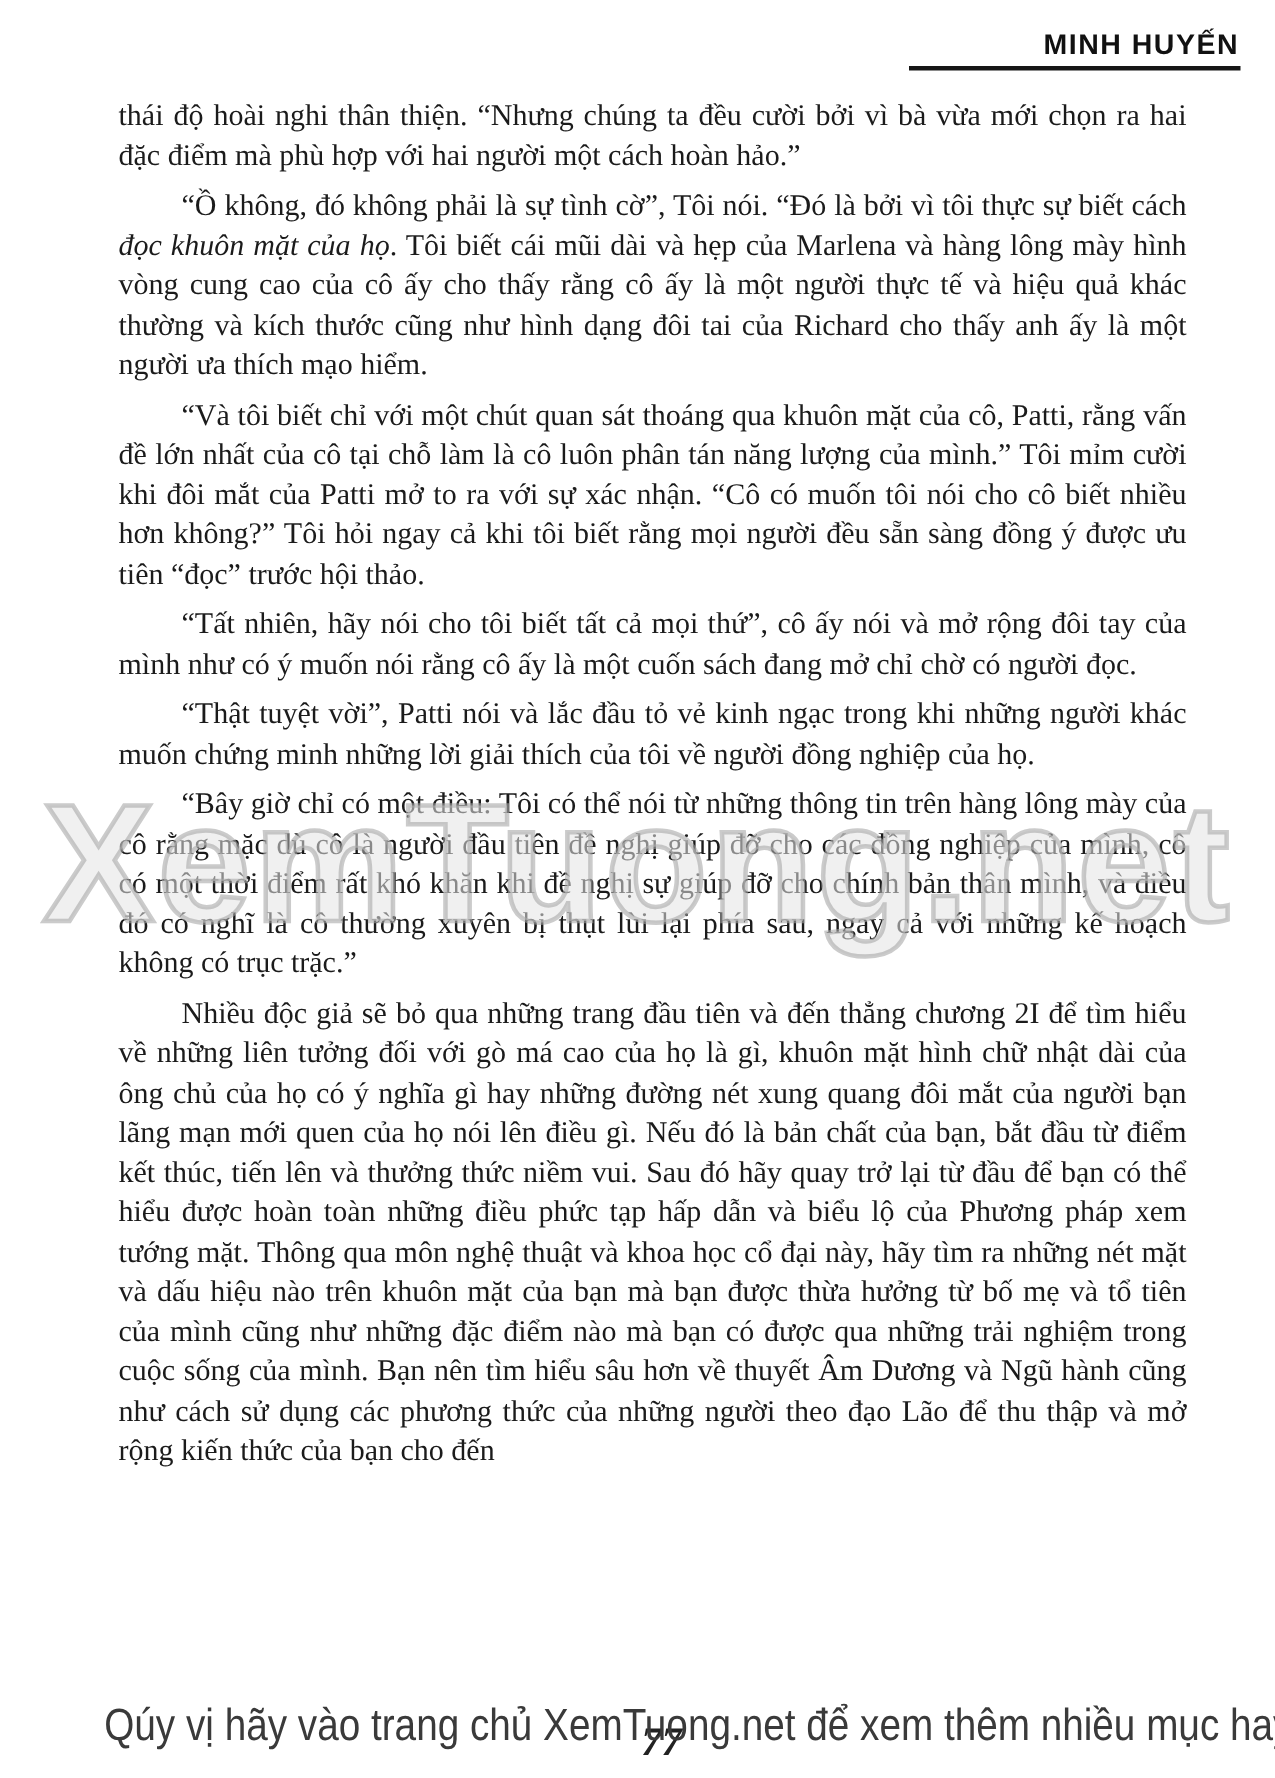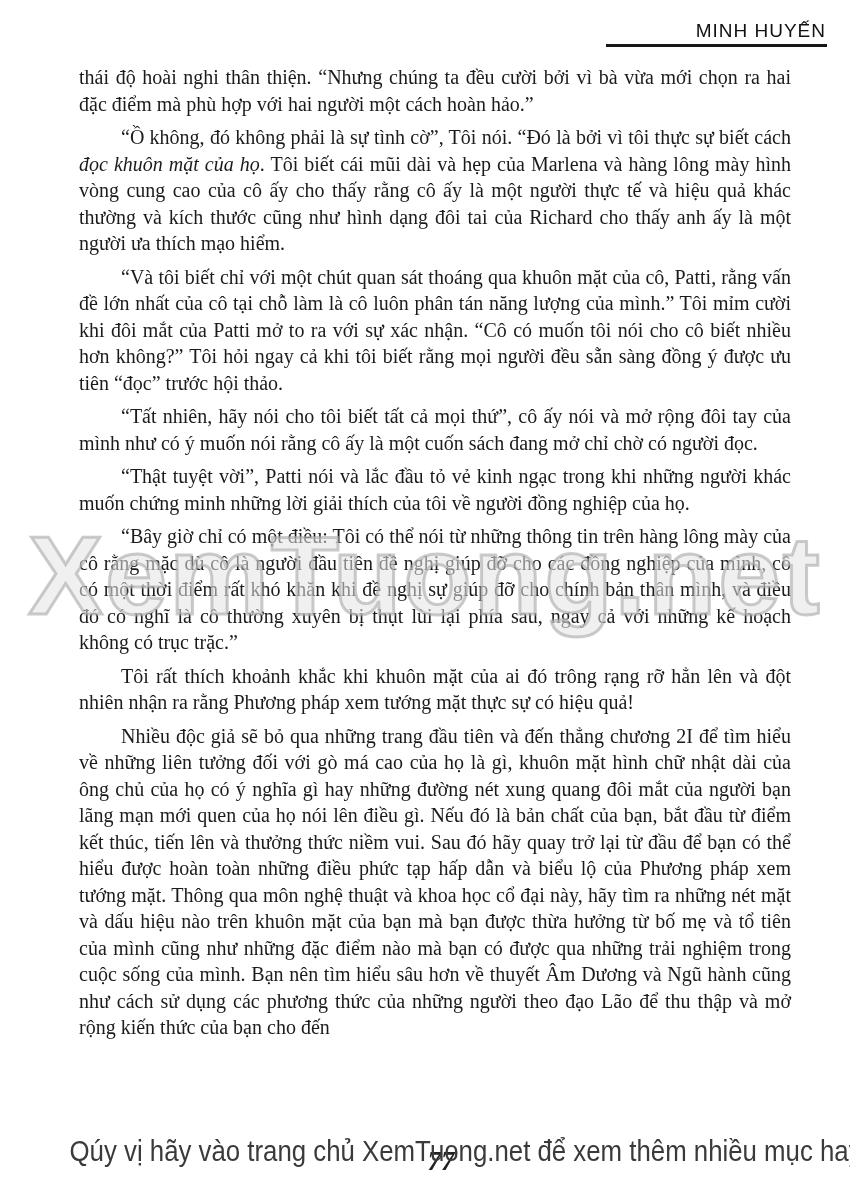--- a/index.html
+++ b/index.html
@@ -10,21 +10,21 @@
     background: #ffffff;
     overflow: hidden;
     font-family: "Liberation Serif", serif;
   }
   
   .author {
     position: absolute;
     top: 20px;
     right: 24px;
     font-family: "Liberation Sans", sans-serif;
-    font-weight: normal;
+    font-weight: bold;
     font-size: 19px;
     letter-spacing: 1px;
     color: #111111;
     white-space: nowrap;
   }
   .author-underline {
     position: absolute;
     top: 44px;
     left: 606px;
     width: 221px;
@@ -104,21 +104,20 @@
   <div class="author">MINH HUYẾN</div>
   <div class="author-underline"></div>
 
   <div class="body-text">
       <p><span>thái độ hoài nghi thân thiện. “Nhưng chúng ta đều cười bởi vì bà vừa mới chọn ra hai đặc điểm mà phù hợp với hai người một cách hoàn hảo.”</span></p>
       <p class="indent"><span>“Ồ không, đó không phải là sự tình cờ”, Tôi nói. “Đó là bởi vì tôi thực sự biết cách </span><em>đọc khuôn mặt của họ</em><span>. Tôi biết cái mũi dài và hẹp của Marlena và hàng lông mày hình vòng cung cao của cô ấy cho thấy rằng cô ấy là một người thực tế và hiệu quả khác thường và kích thước cũng như hình dạng đôi tai của Richard cho thấy anh ấy là một người ưa thích mạo hiểm.</span></p>
       <p class="indent"><span>“Và tôi biết chỉ với một chút quan sát thoáng qua khuôn mặt của cô, Patti, rằng vấn đề lớn nhất của cô tại chỗ làm là cô luôn phân tán năng lượng của mình.” Tôi mỉm cười khi đôi mắt của Patti mở to ra với sự xác nhận. “Cô có muốn tôi nói cho cô biết nhiều hơn không?” Tôi hỏi ngay cả khi tôi biết rằng mọi người đều sẵn sàng đồng ý được ưu tiên “đọc” trước hội thảo.</span></p>
       <p class="indent"><span>“Tất nhiên, hãy nói cho tôi biết tất cả mọi thứ”, cô ấy nói và mở rộng đôi tay của mình như có ý muốn nói rằng cô ấy là một cuốn sách đang mở chỉ chờ có người đọc.</span></p>
       <p class="indent"><span>“Thật tuyệt vời”, Patti nói và lắc đầu tỏ vẻ kinh ngạc trong khi những người khác muốn chứng minh những lời giải thích của tôi về người đồng nghiệp của họ.</span></p>
       <p class="indent"><span>“Bây giờ chỉ có một điều: Tôi có thể nói từ những thông tin trên hàng lông mày của cô rằng mặc dù cô là người đầu tiên đề nghị giúp đỡ cho các đồng nghiệp của mình, cô có một thời điểm rất khó khăn khi đề nghị sự giúp đỡ cho chính bản thân mình, và điều đó có nghĩ là cô thường xuyên bị thụt lùi lại phía sau, ngay cả với những kế hoạch không có trục trặc.”</span></p>
-      <p class="indent"><span>Tôi rất thích khoảnh khắc khi khuôn mặt của ai đó trông rạng rỡ hẳn lên và đột nhiên nhận ra rằng Phương pháp xem tướng mặt thực sự có hiệu quả!</span></p>
       <p class="indent"><span>Nhiều độc giả sẽ bỏ qua những trang đầu tiên và đến thẳng chương 2I để tìm hiểu về những liên tưởng đối với gò má cao của họ là gì, khuôn mặt hình chữ nhật dài của ông chủ của họ có ý nghĩa gì hay những đường nét xung quang đôi mắt của người bạn lãng mạn mới quen của họ nói lên điều gì. Nếu đó là bản chất của bạn, bắt đầu từ điểm kết thúc, tiến lên và thưởng thức niềm vui. Sau đó hãy quay trở lại từ đầu để bạn có thể hiểu được hoàn toàn những điều phức tạp hấp dẫn và biểu lộ của Phương pháp xem tướng mặt. Thông qua môn nghệ thuật và khoa học cổ đại này, hãy tìm ra những nét mặt và dấu hiệu nào trên khuôn mặt của bạn mà bạn được thừa hưởng từ bố mẹ và tổ tiên của mình cũng như những đặc điểm nào mà bạn có được qua những trải nghiệm trong cuộc sống của mình. Bạn nên tìm hiểu sâu hơn về thuyết Âm Dương và Ngũ hành cũng như cách sử dụng các phương thức của những người theo đạo Lão để thu thập và mở rộng kiến thức của bạn cho đến</span></p>
     </div>
 
   <div class="watermark">XemTuong.net</div>
 
   <div class="page-number">77</div>
 
   <div class="footer-banner">
     <span class="inner">Qúy vị hãy vào trang chủ XemTuong.net để xem thêm nhiều mục hay khác</span>
   </div>

